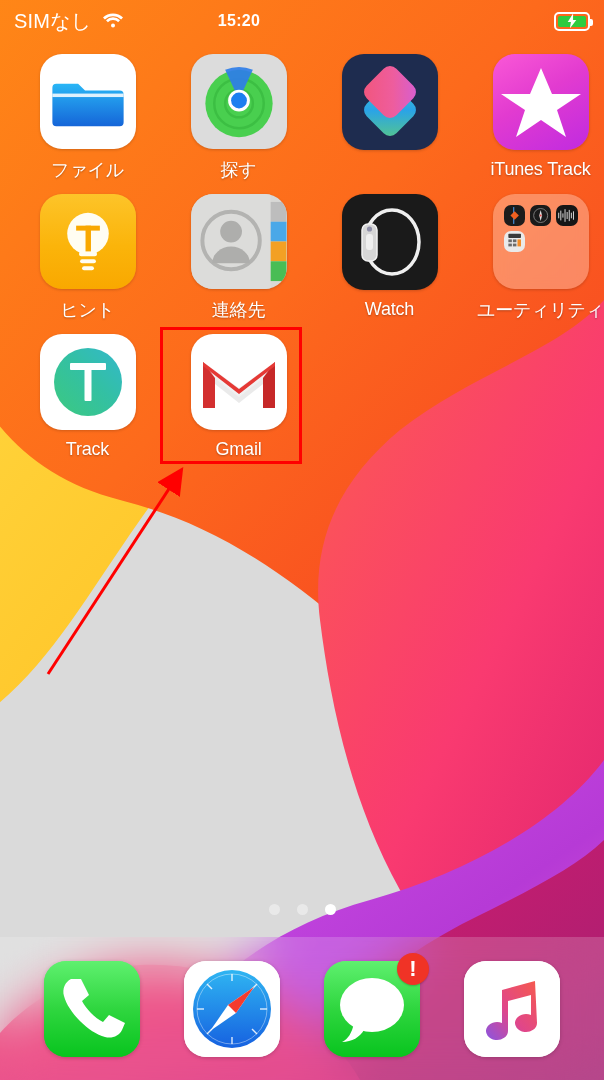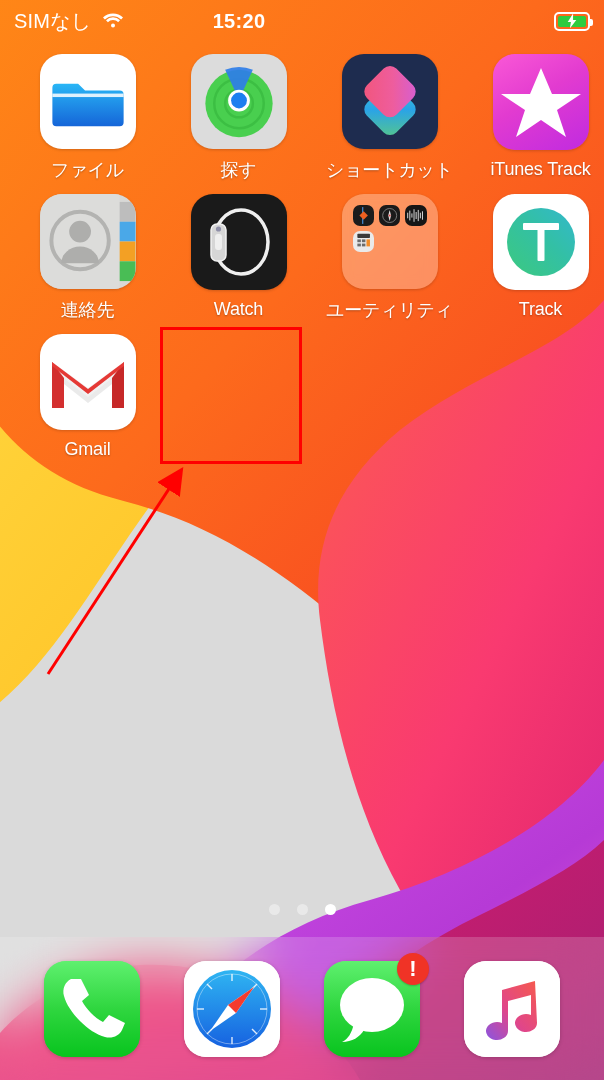--- a/index.html
+++ b/index.html
@@ -16,21 +16,21 @@
 
   
   #statusbar {
     position:absolute; top:0; left:0; width:604px; height:42px;
     display:flex; align-items:center; z-index:20;
     color:#ffffff;
   }
   .sb-left { position:absolute; left:14px; display:flex; align-items:center; gap:9px; }
   .sb-carrier { font-size:20px; font-weight:400; letter-spacing:0.2px; }
   .sb-center { position:absolute; left:0; width:478px; text-align:center;
-               font-size:20px; font-weight:600; letter-spacing:0.3px; }
+               font-size:16px; font-weight:600; letter-spacing:0.3px; }
   .sb-right { position:absolute; right:14px; display:flex; align-items:center; }
 
   .wifi-ico { width:24px; height:18px; }
   .batt {
     width:36px; height:19px; border:2px solid #ffffff; border-radius:5px;
     position:relative; padding:2px; background:#ffffff00;
   }
   .batt:after {
     content:""; position:absolute; right:-5px; top:5px; width:3px; height:7px;
     background:#ffffff; border-radius:0 2px 2px 0;
@@ -236,32 +236,44 @@
           </linearGradient>
         </defs>
         <g transform="translate(48,56) rotate(45)">
           <rect x="-21" y="-21" width="42" height="42" rx="9" fill="url(#shBot)"></rect>
         </g>
         <g transform="translate(48,38) rotate(45)">
           <rect x="-21" y="-21" width="42" height="42" rx="9" fill="url(#shTop)"></rect>
         </g>
       </svg>
     </div>
-    <div class="label">ショートカット</div>
   </div>
 
   <div class="app">
     <div class="icon ic-itunes">
       <svg viewBox="0 0 96 96">
         <path d="M48 14 L59 40 L88 40 L64 56 L73 83 L48 66 L23 83 L32 56 L8 40 L37 40 Z" fill="#ffffff"></path>
       </svg>
     </div>
     <div class="label">iTunes Track</div>
   </div>
 
+  <div class="app">
+    <div class="icon ic-tips">
+      <svg viewBox="0 0 96 96">
+        <circle cx="48" cy="40" r="21" fill="#fffdf2"></circle>
+        <rect x="39" y="58" width="18" height="5" rx="2" fill="#fffdf2"></rect>
+        <rect x="40" y="66" width="16" height="4" rx="2" fill="#fffdf2"></rect>
+        <rect x="42" y="73" width="12" height="4" rx="2" fill="#fffdf2"></rect>
+        <rect x="36" y="32" width="24" height="5" fill="#f9a800"></rect>
+        <rect x="45.5" y="32" width="5.5" height="26" fill="#f9a800"></rect>
+      </svg>
+    </div>
+    <div class="label">ヒント</div>
+  </div>
 
   <div class="app">
     <div class="icon ic-contacts">
       <svg viewBox="0 0 96 96">
         <rect x="78" y="8" width="18" height="20" fill="#bdbdbd"></rect>
         <rect x="78" y="28" width="18" height="20" fill="#4aa8e8"></rect>
         <rect x="78" y="48" width="18" height="20" fill="#f3a024"></rect>
         <rect x="78" y="68" width="18" height="20" fill="#49bd55"></rect>
         <rect x="0" y="0" width="80" height="96" fill="#dcdcda"></rect>
         <circle cx="40" cy="47" r="29" fill="none" stroke="#b3b3b1" stroke-width="4"></circle>

